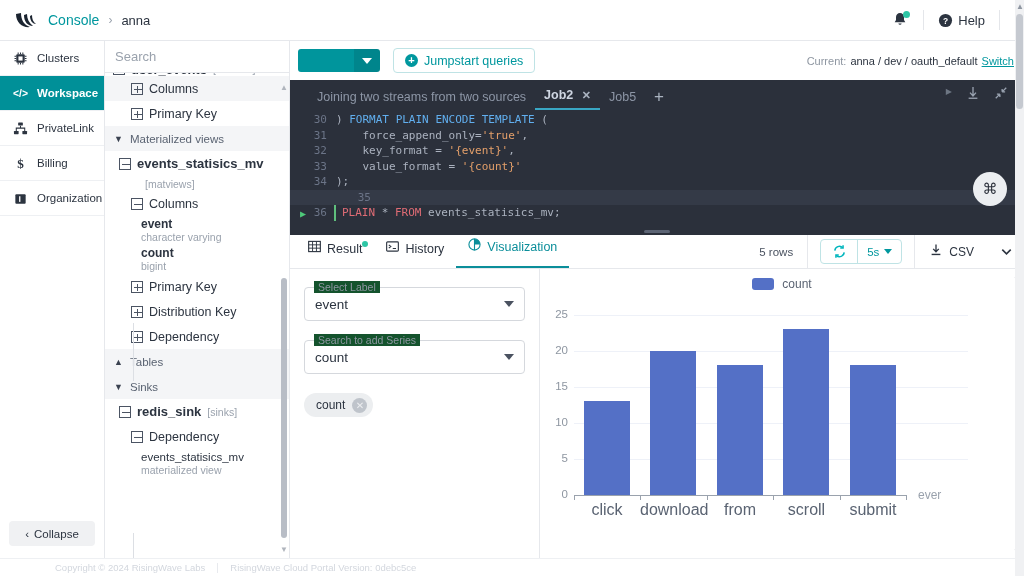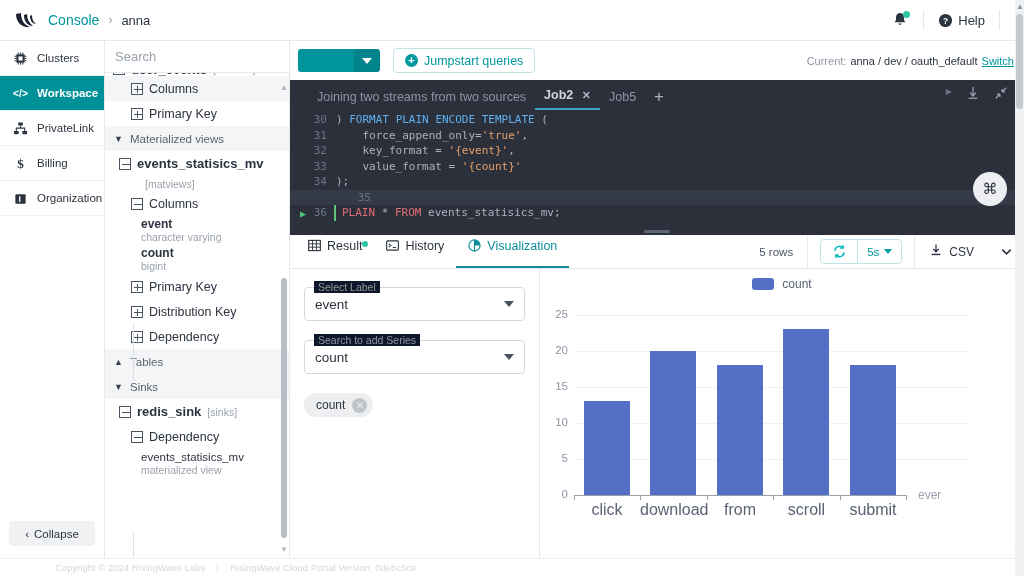--- a/index.html
+++ b/index.html
@@ -101,39 +101,39 @@
   .ctxt.barleft { border-left:2px solid #5fbf7d; padding-left:6px; margin-left:-2px;} .k-fn { color:#61afef; } .k-str { color:#e5a06a; }
   .k-id { color:#e06c75; } .k-pl { color:#abb2bf; }
   .cmd-btn { position:absolute; right:17px; top:92px; width:34px; height:34px; border-radius:50%;
              background:#eceef1; display:flex; align-items:center; justify-content:center; font-size:15px; color:#2b303b; cursor:pointer;}
   .ed-handle { position:absolute; bottom:2px; left:50%; transform:translateX(-50%); width:26px; height:3px;
                background:#5c6474; border-radius:2px; }
 
   
   .result { flex:1; display:flex; flex-direction:column; min-height:0; }
   .rtabs { height:34px; flex:0 0 34px; display:flex; align-items:center; border-bottom:1px solid #e6e8ec; padding-left:6px; }
-  .rtab { display:flex; align-items:flex-start; gap:6px; padding:4px 12px; height:100%; font-size:12.5px;
+  .rtab { display:flex; align-items:flex-end; gap:6px; padding:12px 12px; height:100%; font-size:12.5px;
           color:#2c3440; cursor:pointer; position:relative; }
   .rtab.active { color:#0b8e9a; border-bottom:2px solid #0b8e9a; }
   .rtab .greendot { position:absolute; width:6px; height:6px; border-radius:50%; background:#2dc6a5; top:6px; right:6px;}
   .rtools { margin-left:auto; display:flex; align-items:center; height:100%; }
   .rows-txt { font-size:11.5px; color:#4a5260; padding:0 14px; }
   .rt-div { width:1px; height:34px; background:#e6e8ec; }
   .refresh-grp { display:flex; align-items:center; border:1px solid #bfe3e5; border-radius:4px; height:25px; margin:0 12px; }
   .refresh-grp .a { width:36px; display:flex; align-items:center; justify-content:center; }
   .refresh-grp .b { display:flex; align-items:center; gap:5px; padding:0 9px; border-left:1px solid #bfe3e5;
                     font-size:11.5px; color:#00979e; height:100%; }
   .csv { display:flex; align-items:center; gap:6px; font-size:12px; color:#2c3440; padding:0 14px; cursor:pointer;}
   .chevbtn { width:36px; display:flex; align-items:center; justify-content:center; cursor:pointer;}
 
   .vis { flex:1; display:flex; min-height:0; }
   .vis-left { width:250px; flex:0 0 250px; border-right:1px solid #e6e8ec; padding:18px 14px 0; }
   .field { position:relative; height:34px; border:1px solid #d5d8dd; border-radius:4px; margin-bottom:19px;
            display:flex; align-items:center; padding:0 10px; cursor:pointer; }
-  .field .lg { position:absolute; top:-7px; left:9px; background:#0f172a; padding:0 4px; font-size:10.5px; color:#8e96a1; }
+  .field .lg { position:absolute; top:-7px; left:9px; background:#14532d; padding:0 4px; font-size:10.5px; color:#8e96a1; }
   .field .val { font-size:13.5px; color:#2c3440; }
   .field .cv { margin-left:auto; width:0;height:0;border-left:5px solid transparent;border-right:5px solid transparent;border-top:6px solid #4a5260; }
   .chip { display:inline-flex; align-items:center; gap:7px; background:#eceef0; border-radius:13px; height:24px;
           padding:0 6px 0 12px; font-size:12px; color:#2c3440; cursor:pointer;}
   .chip .x { width:15px; height:15px; border-radius:50%; background:#bfc4cb; color:#eceef0; font-size:10px;
              display:flex; align-items:center; justify-content:center; }
 
   .vis-right { flex:1; position:relative; min-width:0; }
   .legend { display:flex; align-items:center; justify-content:center; gap:8px; padding-top:8px; }
   .legend .sw { width:22px; height:12px; border-radius:3px; }

